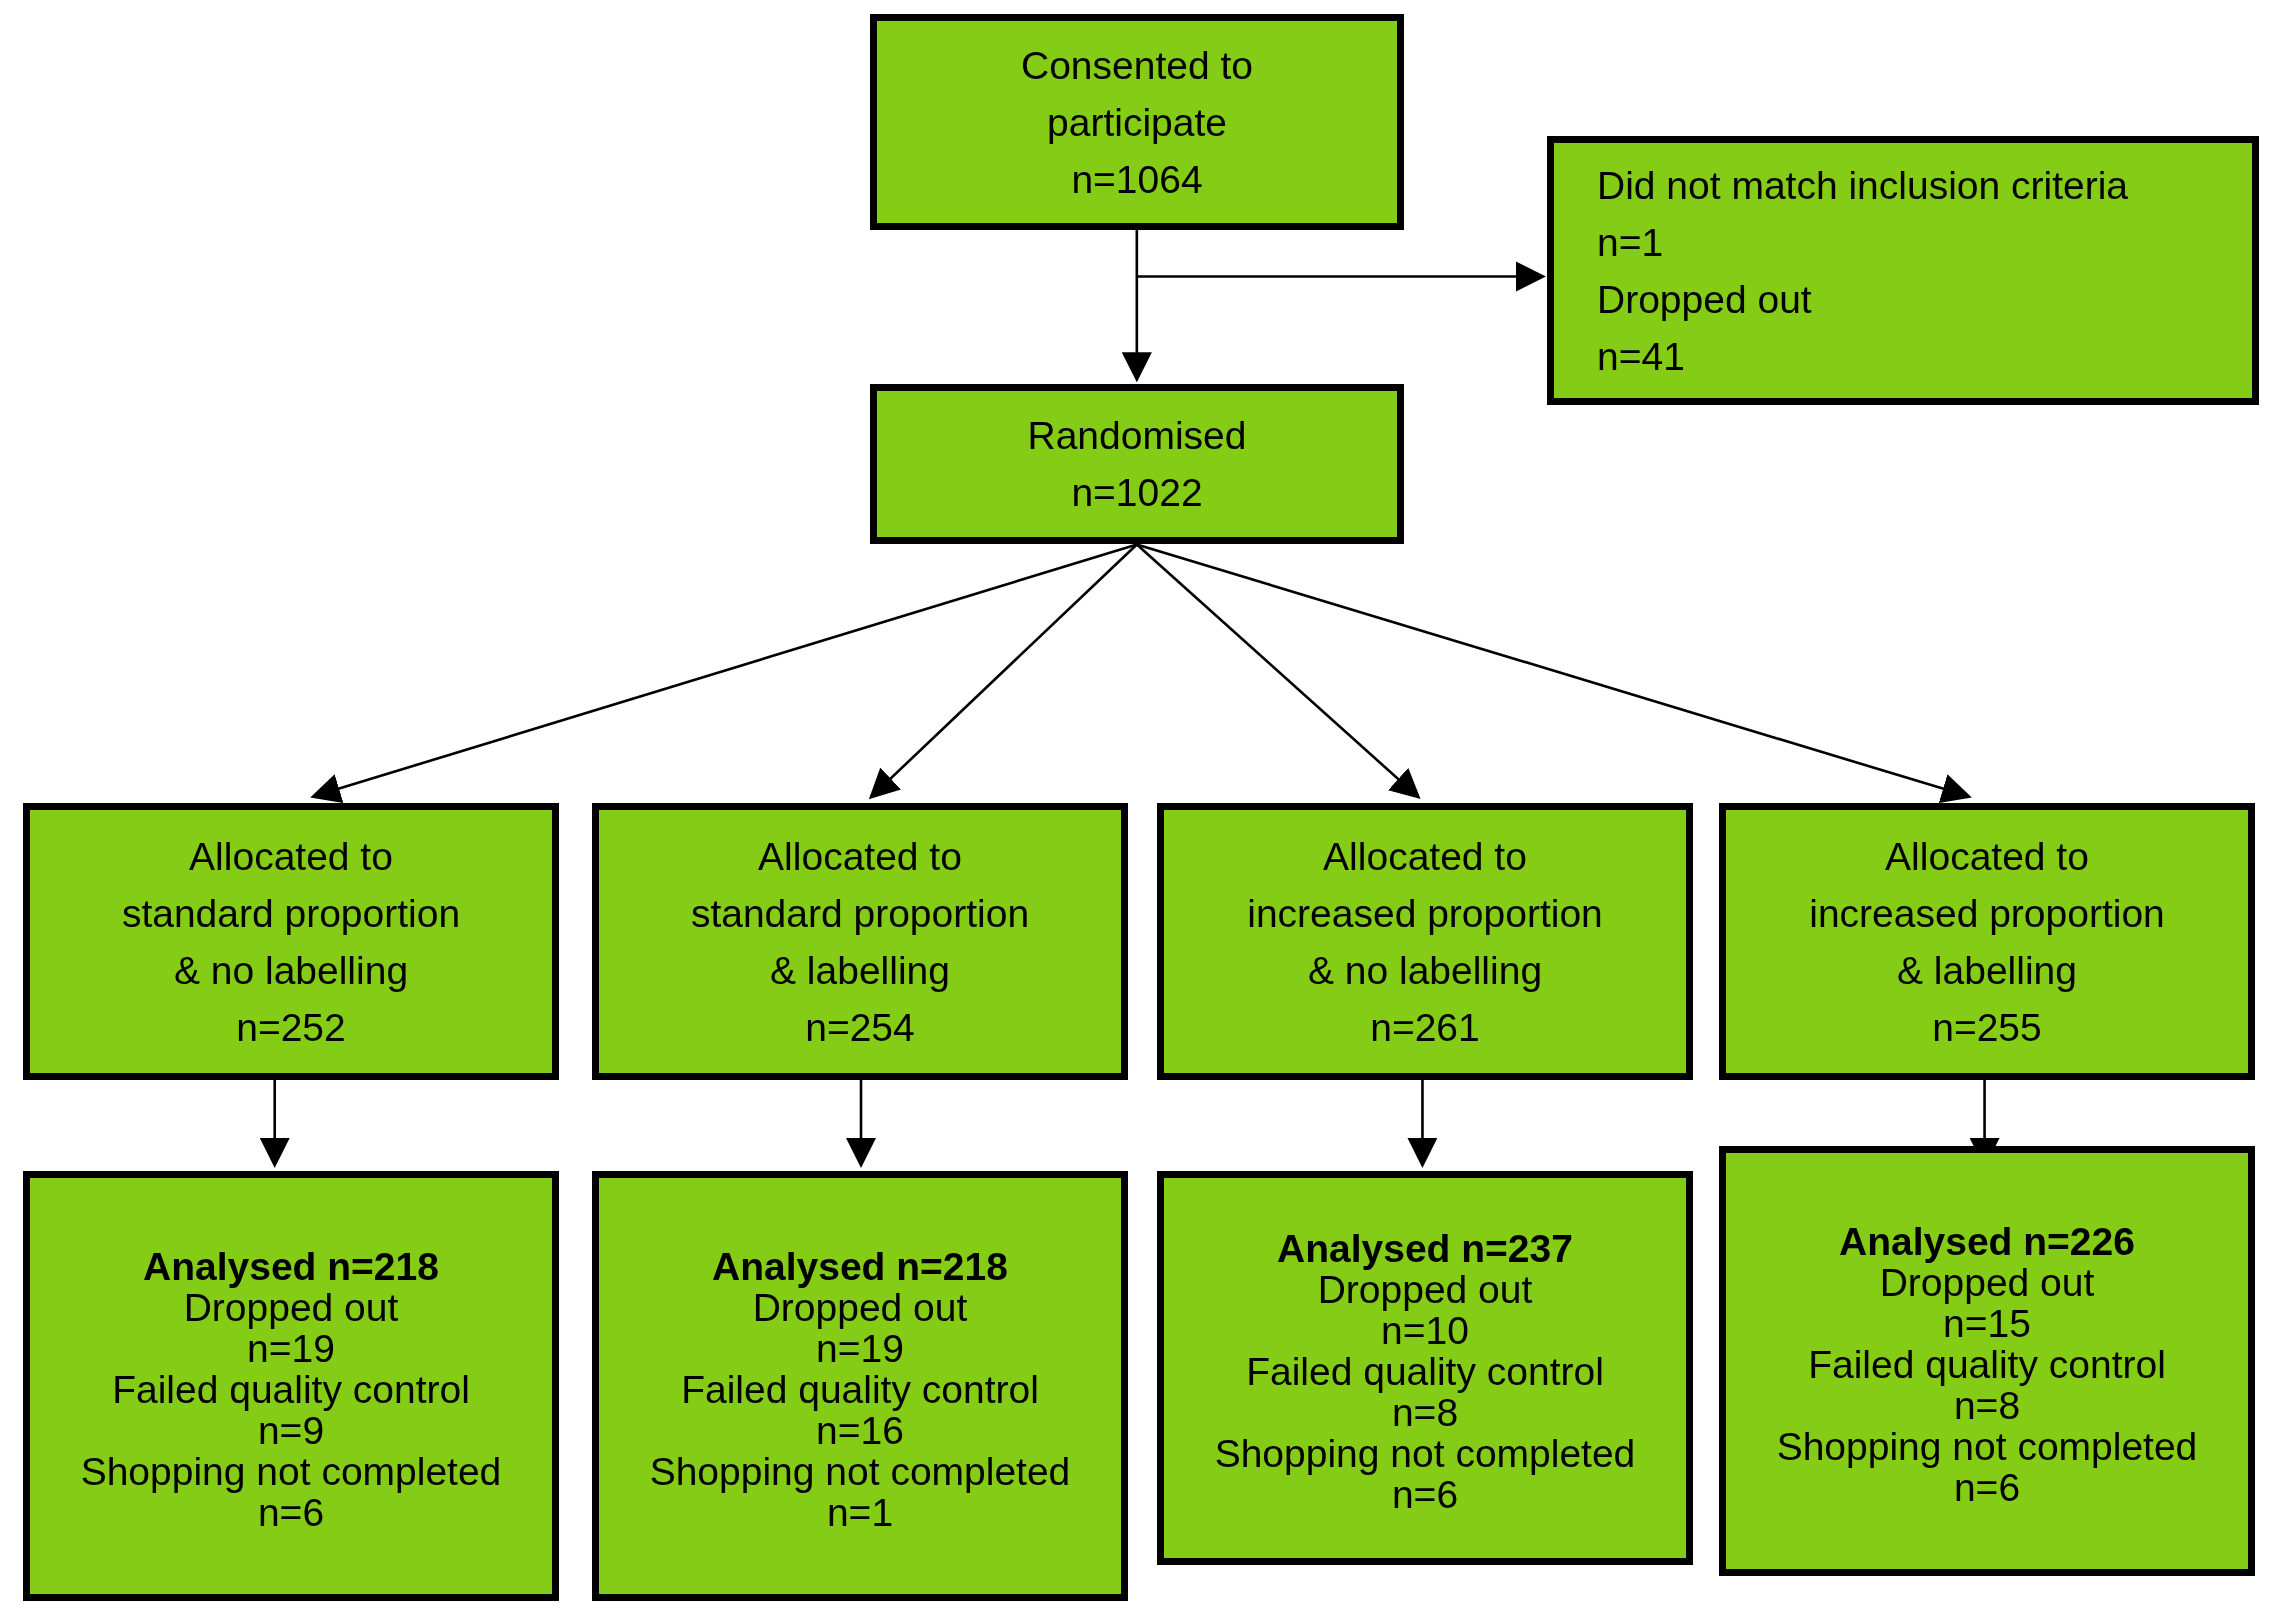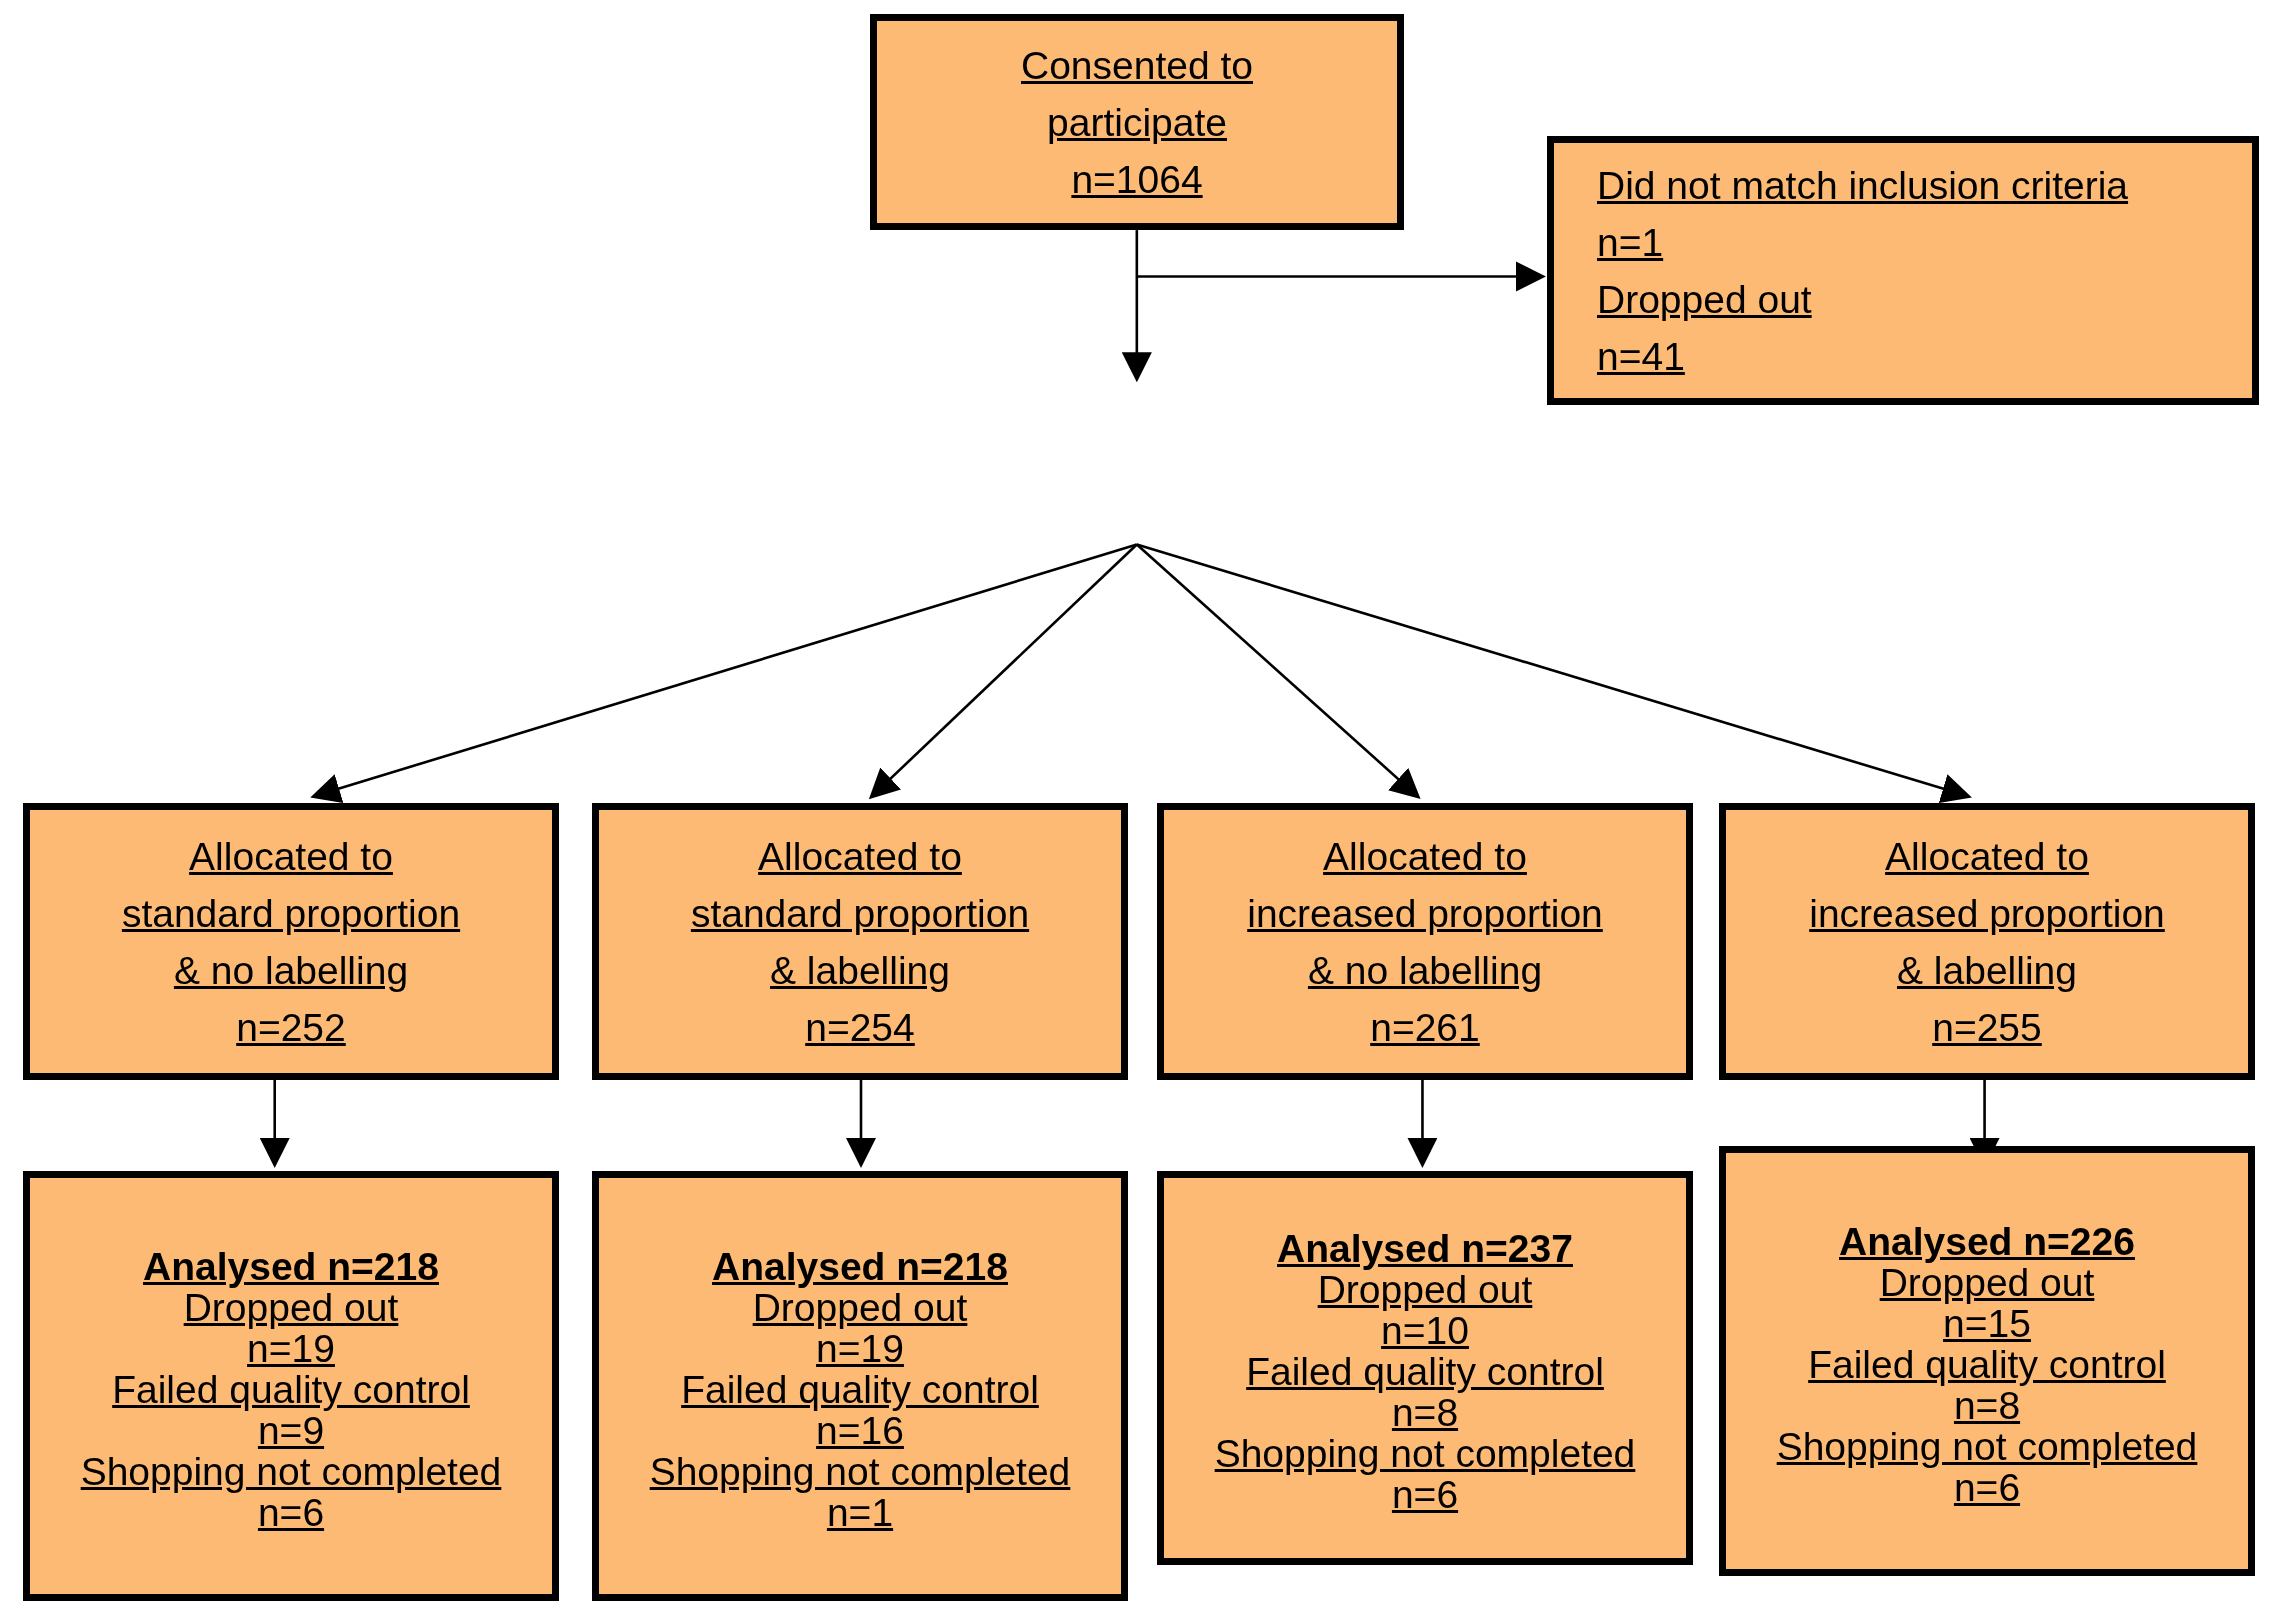--- a/index.html
+++ b/index.html
@@ -2,22 +2,22 @@
 <html style="font-size:10.5px"><head>
 <meta charset="utf-8">
 <title>Flow diagram</title>
 <style>
   html,body{margin:0;padding:0;background:#ffffff;}
   body{width:2273px;height:1619px;position:relative;
        font-family:"Liberation Sans",sans-serif;color:#000;}
   .stage{position:absolute;left:0;top:0;width:2273px;height:1619px;}
   svg.arrows{position:absolute;left:0;top:0;z-index:1;}
   .box{position:absolute;z-index:2;box-sizing:border-box;border:7.8px solid #000;
-       background:#fdba74;display:flex;flex-direction:column;justify-content:center;
-       align-items:center;text-align:center;font-size:39px;line-height:57px;text-decoration:underline;}
+       background:#84cc16;display:flex;flex-direction:column;justify-content:center;
+       align-items:center;text-align:center;font-size:39px;line-height:57px;}
   .box .ln{white-space:nowrap;}
   .box.leftalign{align-items:flex-start;text-align:left;padding-left:43px;padding-right:13px;}
   .box.analysis{justify-content:center;padding-top:7px;line-height:41px;}
   .box.analysis .hd{font-weight:bold;}
   
   #consent-box    {left:870px;top:14.4px;  width:534px; height:216px;}
   #exclusion-box  {left:1547px;top:136px; width:712px;height:269px;}
   #randomised-box {left:870px;top:384px; width:534px; height:160px;}
   #alloc-box-1{left:23px;  top:803px;width:536px;height:277px;}
   #alloc-box-2{left:592px; top:803px;width:536px;height:277px;}
@@ -61,20 +61,24 @@
     <div class="ln">n=1064</div>
   </div>
 
   <div class="box leftalign" id="exclusion-box">
     <div class="ln">Did not match inclusion criteria</div>
     <div class="ln">n=1</div>
     <div class="ln">Dropped out</div>
     <div class="ln">n=41</div>
   </div>
 
+  <div class="box" id="randomised-box">
+    <div class="ln">Randomised</div>
+    <div class="ln">n=1022</div>
+  </div>
 
   <div class="box" id="alloc-box-1">
     <div class="ln">Allocated to</div>
     <div class="ln">standard proportion</div>
     <div class="ln">&amp; no labelling</div>
     <div class="ln">n=252</div>
   </div>
   <div class="box" id="alloc-box-2">
     <div class="ln">Allocated to</div>
     <div class="ln">standard proportion</div>

